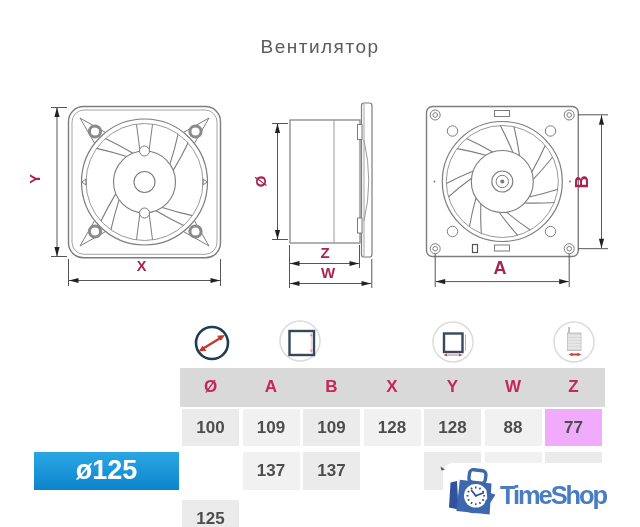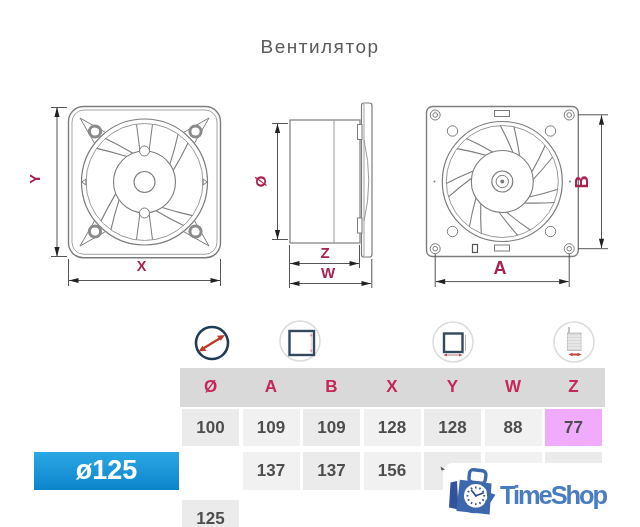--- a/index.html
+++ b/index.html
@@ -263,21 +263,20 @@
 <div class="cell" style="left:363.5px;top:409px;width:57px;height:37px;background:#f1f1f1;">128</div>
 <div class="cell" style="left:424px;top:409px;width:57px;height:37px;background:#ebebeb;">128</div>
 <div class="cell" style="left:484.5px;top:409px;width:57px;height:37px;background:#f1f1f1;">88</div>
 <div class="cell" style="left:545px;top:409px;width:57px;height:37px;background:#f0abfc;">77</div>
 
 <div style="position:absolute;left:34px;top:451.5px;width:145px;height:38px;background:linear-gradient(#2ba7e4,#0c84cc);display:flex;align-items:center;justify-content:center;color:#fff;font-weight:bold;font-size:27px;">ø125</div>
 
 <div class="cell" style="left:182px;top:451.5px;width:57px;height:38px;background:#ebebeb;margin-top:48px;">125</div>
 <div class="cell" style="left:242.5px;top:451.5px;width:57px;height:38px;background:#f1f1f1;">137</div>
 <div class="cell" style="left:303px;top:451.5px;width:57px;height:38px;background:#ebebeb;">137</div>
-<div class="cell" style="left:363.5px;top:451.5px;width:57px;height:38px;background:#f1f1f1;">156</div>
 <div class="cell" style="left:424px;top:451.5px;width:57px;height:38px;background:#ebebeb;"></div>
 <div class="cell" style="left:484.5px;top:451.5px;width:57px;height:38px;background:#f1f1f1;"></div>
 <div class="cell" style="left:545px;top:451.5px;width:57px;height:38px;background:#ebebeb;"></div>
 
 <div style="position:absolute;left:443px;top:462.5px;width:197px;height:65px;background:#fff;border-radius:10px 0 0 0;"></div>
 
 <svg width="210" height="65" viewBox="0 0 210 65" style="position:absolute;left:430px;top:462px;">
 
 <path d="M10.5 4.5 L15 7.5 L11.5 8.6 Z" fill="#555"></path>
 

